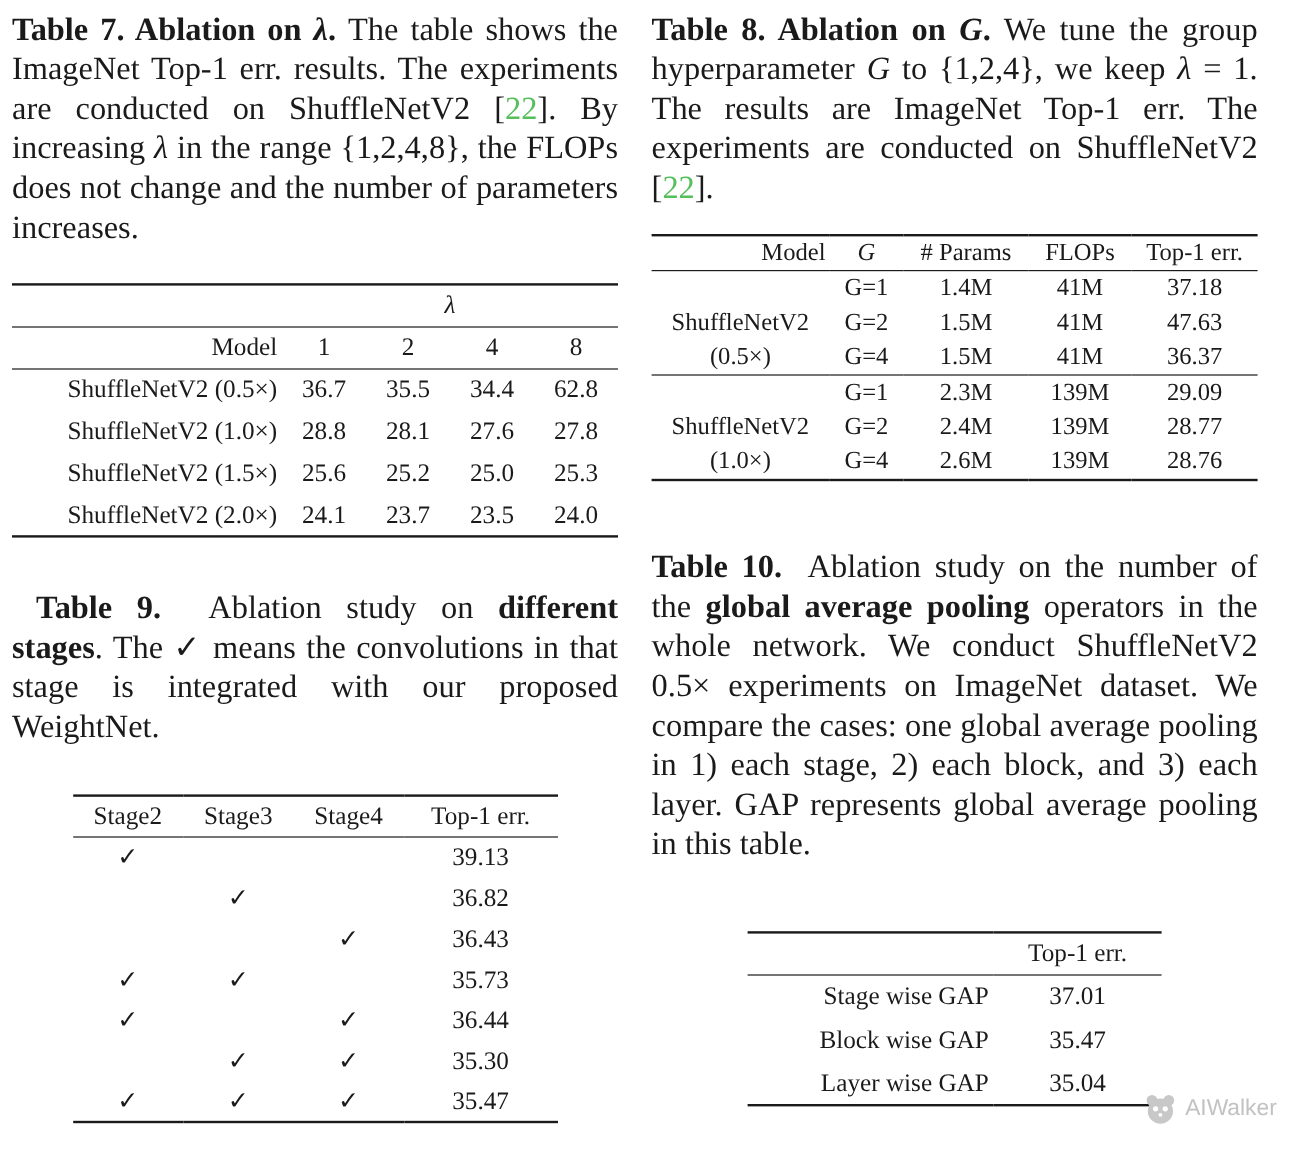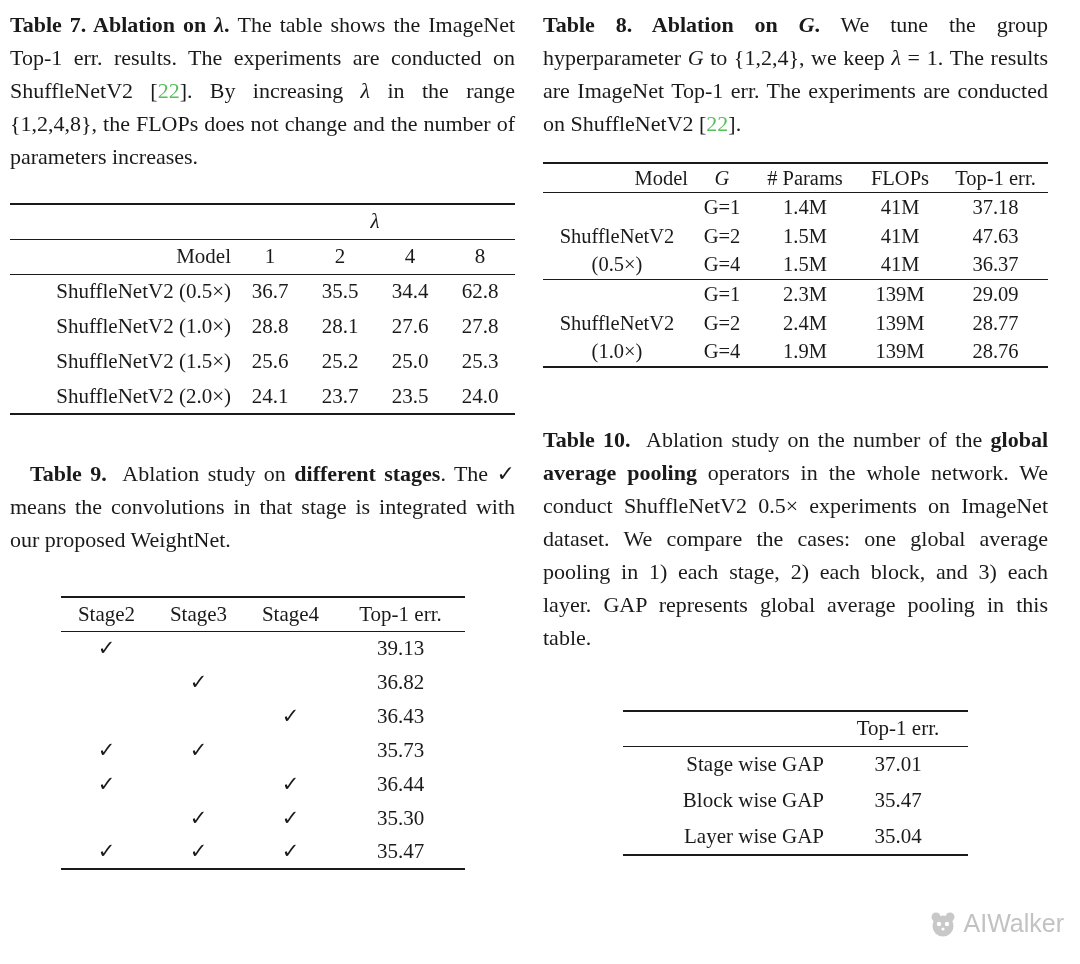--- a/index.html
+++ b/index.html
@@ -7,21 +7,21 @@
   body {
     background:#ffffff;
     color:#1a1a1a;
     font-family:"Liberation Serif","DejaVu Serif",serif;
     position:relative;
     overflow:hidden;
   }
   .page { display:flex; gap:28px; padding:8px 14px 0 10px; }
   .col { width:505px; }
   .caption {
-    font-size:22px;
+    font-size:27px;
     line-height:33px;
     text-align:justify;
     font-family:Liberation Serif, serif;
   }
   .tbl {
     border-collapse:collapse;
     font-size:21px;
     border-bottom:2.4px solid #1a1a1a;
   }
   .tbl td, .tbl th { padding:3.5px 4px; font-weight:400; vertical-align:middle; }
@@ -47,21 +47,21 @@
   .tbl10 td, .tbl10 th { height:36px; }
 
   .watermark {
     position:absolute;
     right:16px;
     bottom:26px;
     display:flex;
     align-items:center;
     gap:7px;
     font-family:"Liberation Sans","DejaVu Sans",sans-serif;
-    font-size:25px;
+    font-size:19px;
     color:#c2c2c2;
     text-shadow:0 0 2px #ffffff;
   }
   .wm-icon { display:inline-flex; }
 </style>
 </head>
 <body>
 
 <div class="page">
 
@@ -234,21 +234,21 @@
         <tr>
           <td class="c">ShuffleNetV2</td>
           <td class="c">G=2</td>
           <td class="c">2.4M</td>
           <td class="c">139M</td>
           <td class="c">28.77</td>
         </tr>
         <tr>
           <td class="c">(1.0×)</td>
           <td class="c">G=4</td>
-          <td class="c">1.9M</td>
+          <td class="c">2.6M</td>
           <td class="c">139M</td>
           <td class="c bold">28.76</td>
         </tr>
       </tbody>
     </table>
 
     <p class="caption cap10"><span style="font-weight: 700;">Table 10.</span><span>&nbsp; Ablation study on the number of the </span><span style="font-weight: 700;">global average pooling</span><span> operators in the whole network. We conduct ShuffleNetV2 0.5× experiments on ImageNet dataset. We compare the cases: one global average pooling in 1) each stage, 2) each block, and 3) each layer. GAP represents global average pooling in this table.</span></p>
 
     <table class="tbl tbl10">
       <colgroup>

